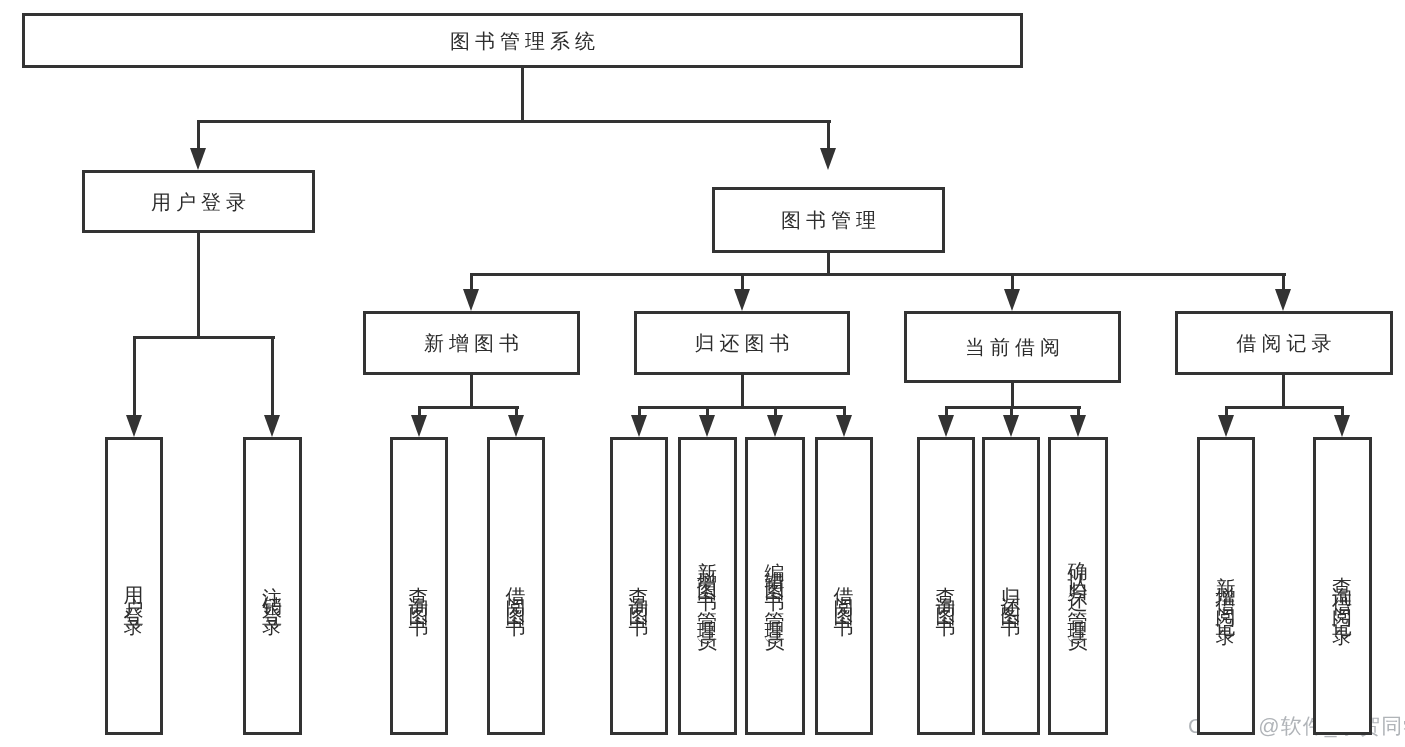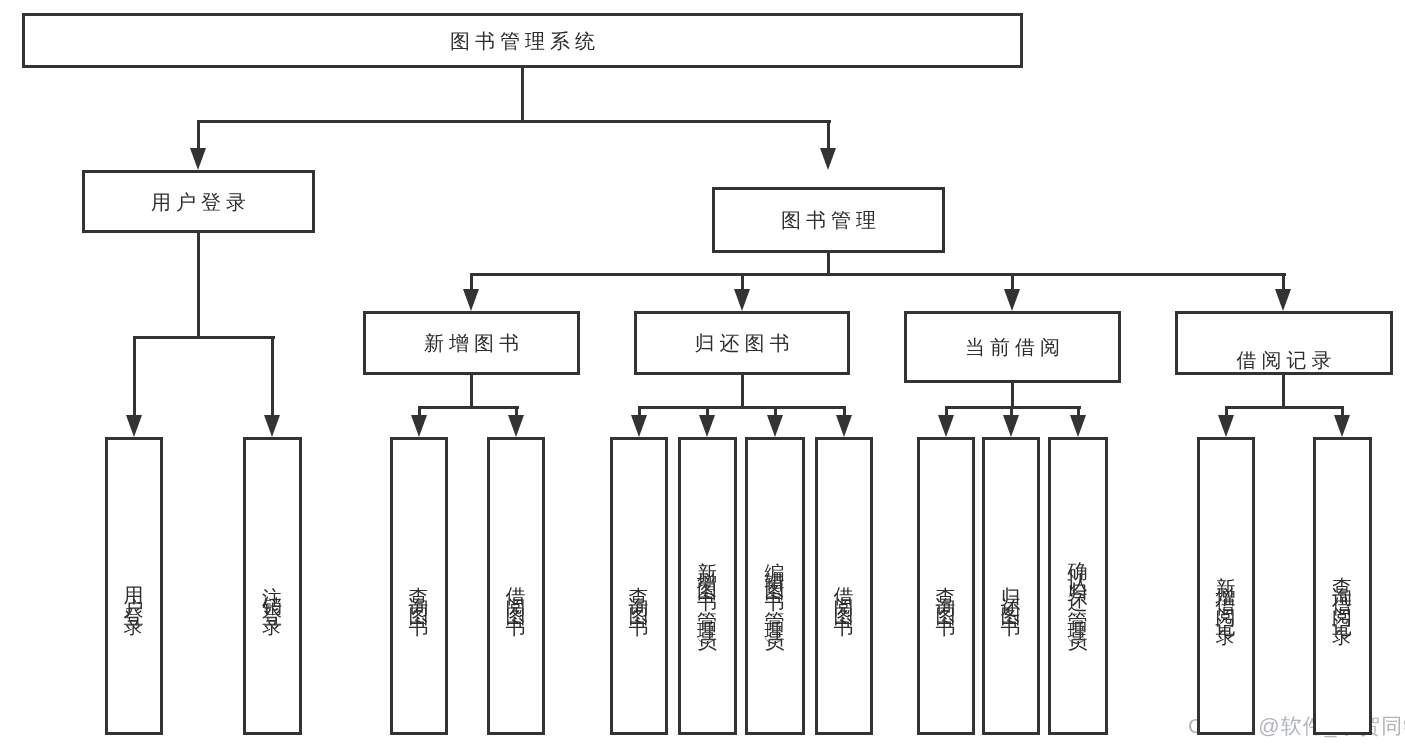--- a/index.html
+++ b/index.html
@@ -132,21 +132,21 @@
     </div>
     <div class="box" style="left: 363px; top: 311px; width: 217px; height: 64px;">
       <span>新增图书</span>
     </div>
     <div class="box" style="left: 634px; top: 311px; width: 216px; height: 64px;">
       <span>归还图书</span>
     </div>
     <div class="box" style="left: 904px; top: 311px; width: 217px; height: 72px;">
       <span>当前借阅</span>
     </div>
-    <div class="box" style="left: 1175px; top: 311px; width: 218px; height: 64px; align-items: flex-end;">
+    <div class="box" style="left: 1175px; top: 311px; width: 218px; height: 64px;">
       <span>借阅记录</span>
     </div>
     <div class="box vert" style="left: 105px; top: 437px; width: 58px; height: 298px;">
       <span>用户登录</span>
     </div>
     <div class="box vert" style="left: 243px; top: 437px; width: 59px; height: 298px;">
       <span>注销登录</span>
     </div>
     <div class="box vert" style="left: 390px; top: 437px; width: 58px; height: 298px;">
       <span>查询图书</span>

